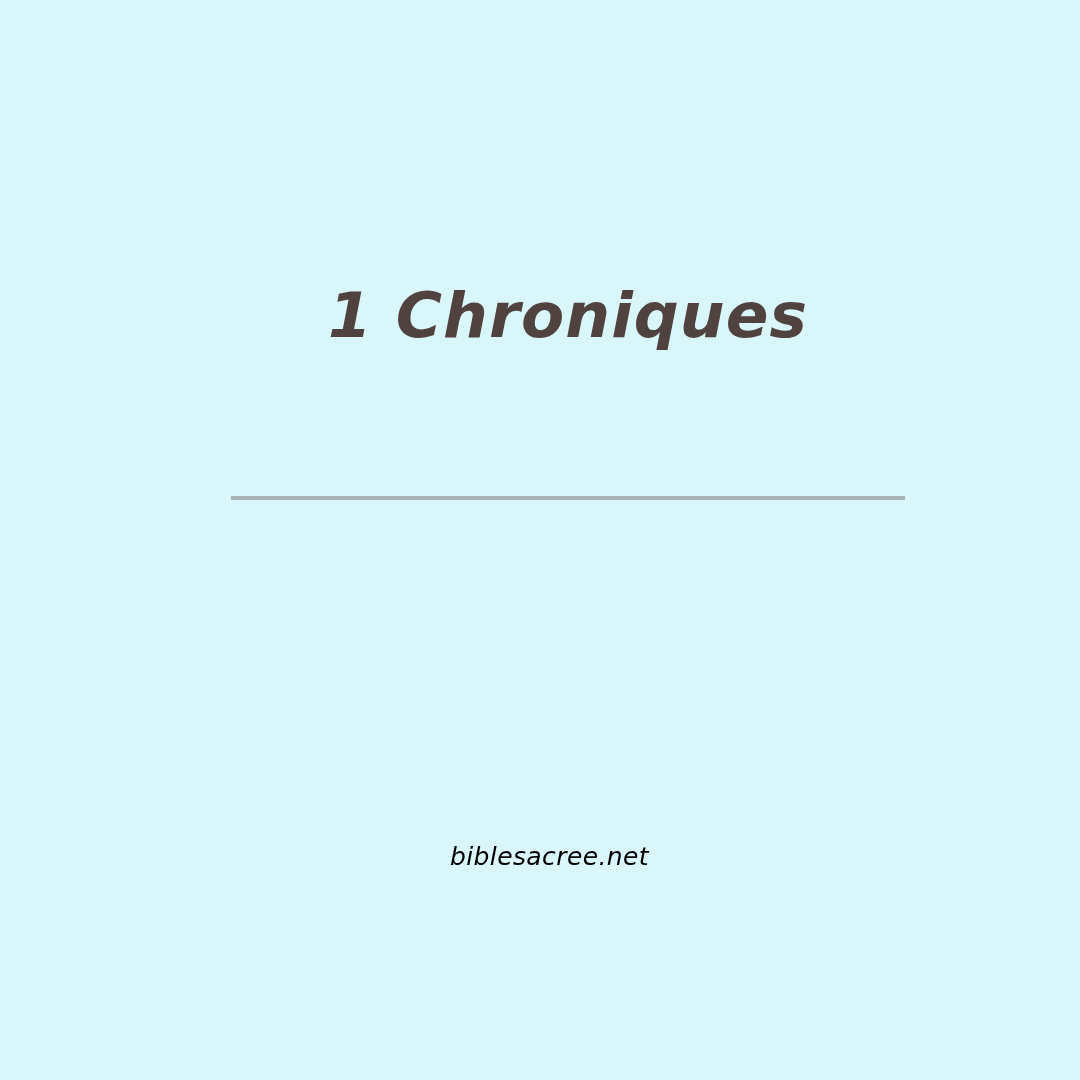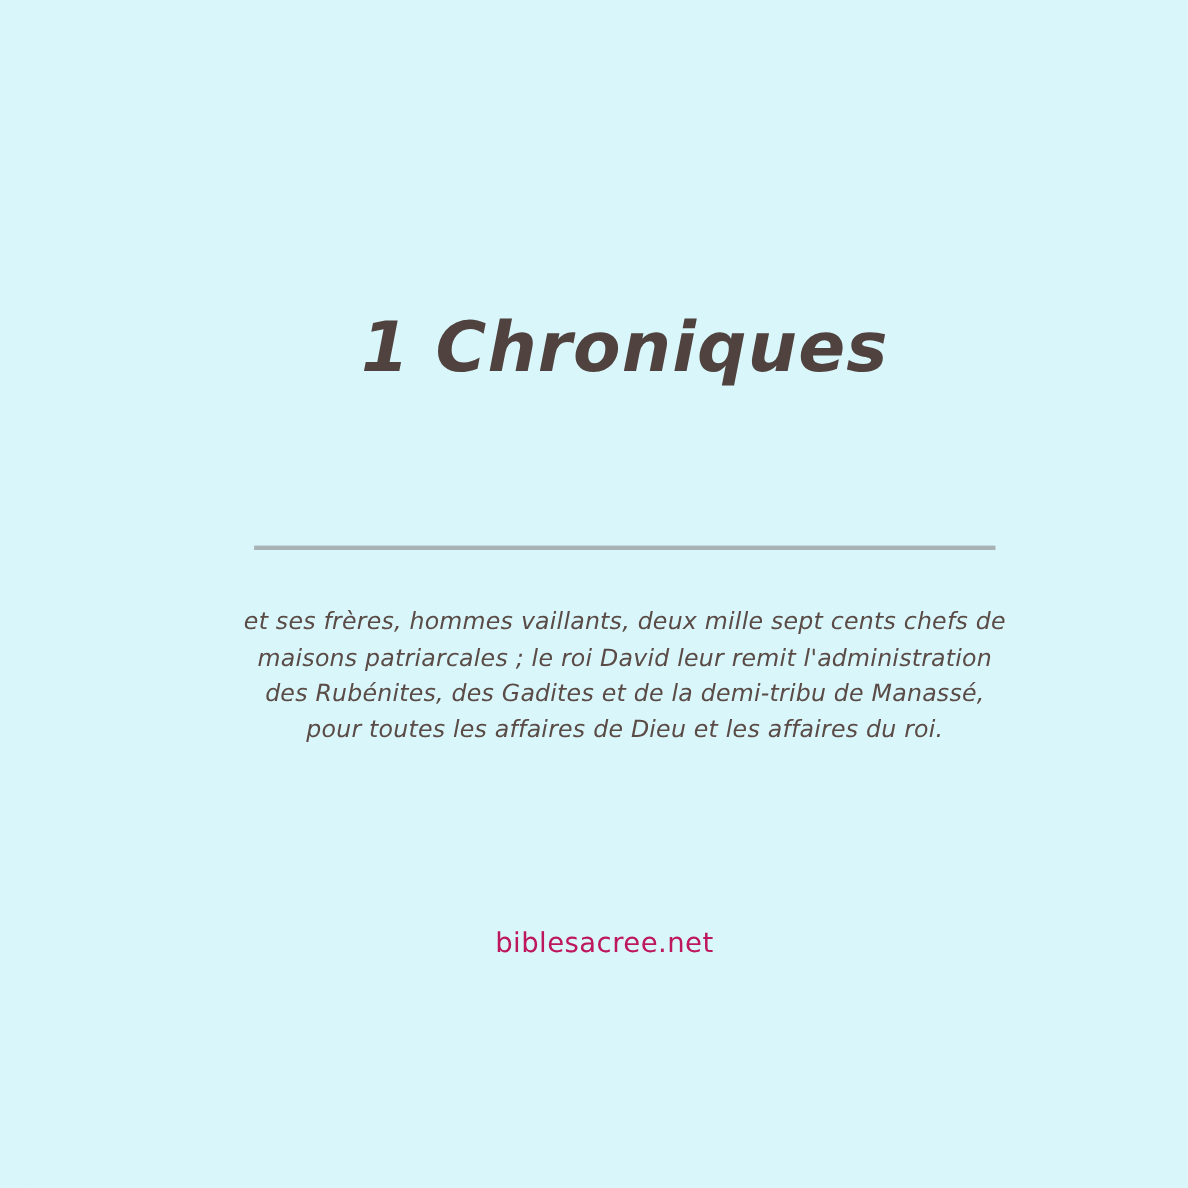--- a/index.html
+++ b/index.html
@@ -62,33 +62,33 @@
     letter-spacing: 0.2px;
     color: #5a4b46;
   }
   .site {
     position: absolute;
     top: 842px;
     left: 0;
     width: 1043px;
     text-align: center;
     font-family: "DejaVu Sans", sans-serif;
+    font-style: italic;
     font-size: 25px;
     letter-spacing: 0.4px;
-    color: #be185d;
+    color: #000000;
   }
 </style>
 </head>
 <body>
 
 <div class="card">
 
   <div class="title-block">
     <span class="title-line">1 Chroniques</span>
   </div>
 
   <div class="divider"></div>
 
-  <div class="verse">et ses frères, hommes vaillants, deux mille sept cents chefs de maisons patriarcales ; le roi David leur remit l'administration des Rubénites, des Gadites et de la demi-tribu de Manassé, pour toutes les affaires de Dieu et les affaires du roi.</div>
 
   <div class="site">biblesacree.net</div>
 
 </div>
 
 </body></html>

